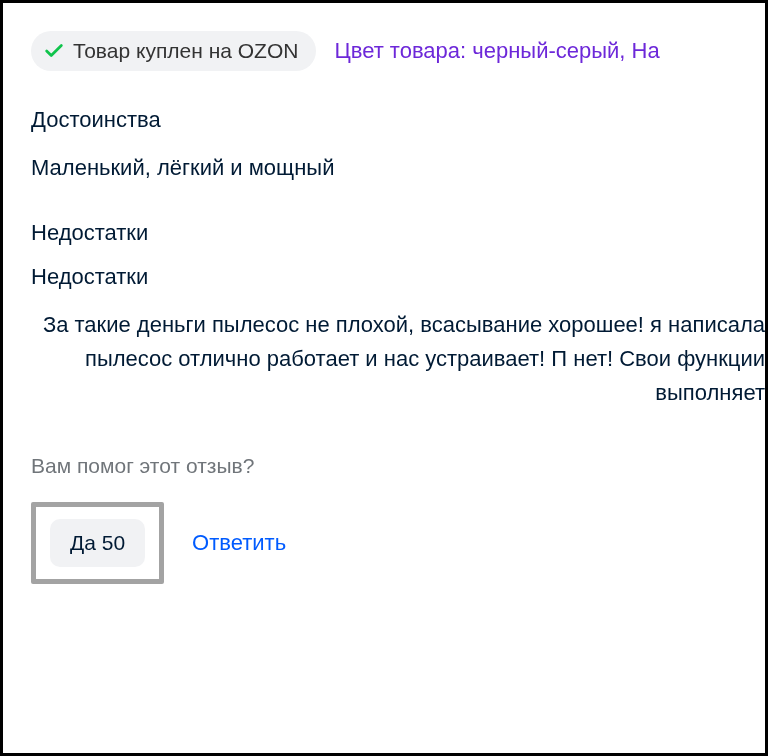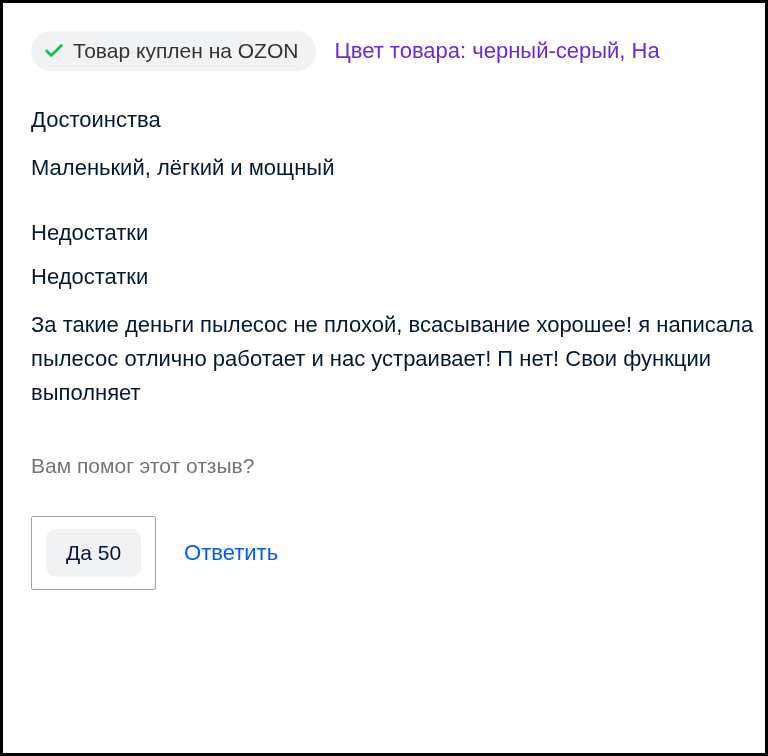--- a/index.html
+++ b/index.html
@@ -60,35 +60,36 @@
       margin-bottom: 36px;
       overflow: hidden;
       white-space: nowrap;
     }
     .comment-text {
       font-size: 22px;
       color: #001a34;
       line-height: 1.55;
       margin-bottom: 44px;
       overflow: hidden;
+      text-align: right;
     }
     .helpful-label {
       font-size: 21px;
       color: #70757a;
-      margin-bottom: 38px;
+      margin-bottom: 24px;
     }
     .actions-wrap {
       display: inline-flex;
       align-items: center;
       gap: 28px;
     }
     .vote-group {
       display: inline-flex;
       gap: 14px;
-      border: 1px solid #a3a3a3;
+      border: 5px solid #a3a3a3;
       padding: 12px 14px;
       border-radius: 2px;
     }
     .vote-btn {
       background: #f1f2f4;
       border: none;
       border-radius: 10px;
       padding: 12px 20px;
       font-size: 21px;
       color: #001a34;

